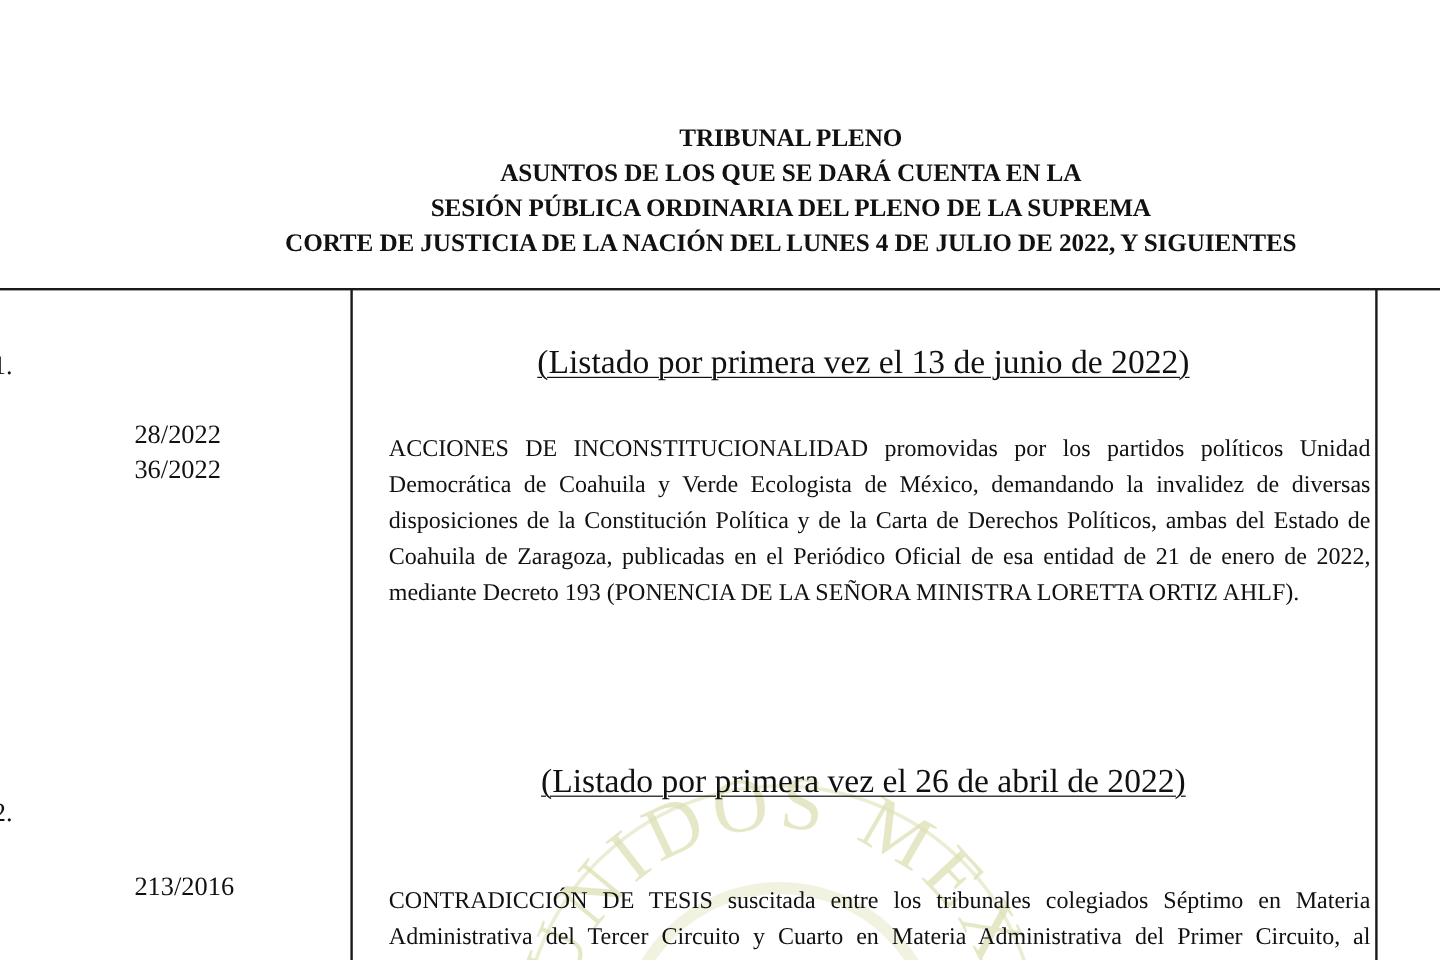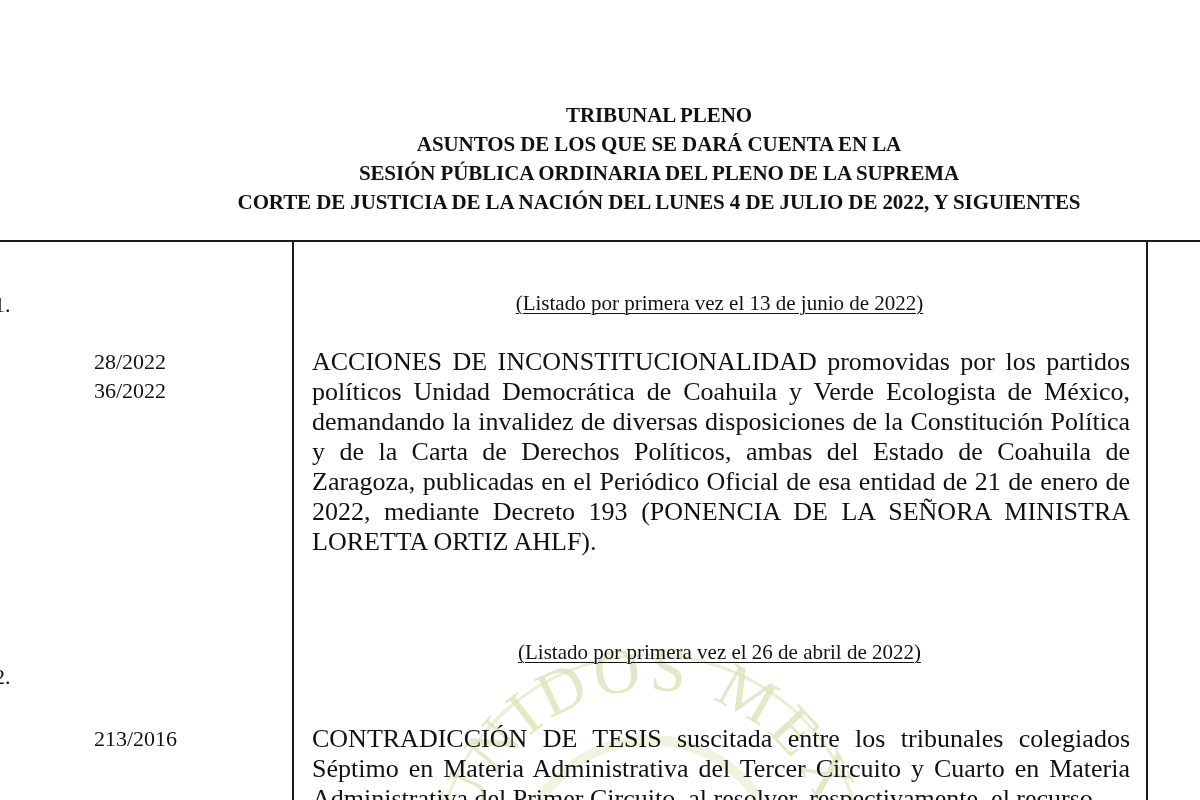--- a/index.html
+++ b/index.html
@@ -66,52 +66,52 @@
 
     
     .item-num {
       position: absolute;
       left: -6px;
       font-size: 22px;
       line-height: 28px;
     }
     .case-id {
       position: absolute;
-      left: 94px;
+      left: 112px;
       font-size: 22px;
       line-height: 28.5px;
       text-align: right;
     }
     .case-id span { display: block; }
 
     
     .listed {
       position: absolute;
       left: 312px;
       width: 815px;
       text-align: center;
-      font-size: 21px;
+      font-size: 28px;
       line-height: 28px;
     }
     .listed span {
       text-decoration: underline;
       text-underline-offset: 3px;
       text-decoration-thickness: 1px;
     }
 
     
     .desc {
       position: absolute;
       left: 312px;
       width: 818px;
-      font-size: 26px;
+      font-size: 20px;
       line-height: 30px;
       text-align: justify;
       text-align-last: left;
-      margin: 0;
+      margin: 12px;
     }
   </style>
 </head>
 <body>
 
 <div class="page">
 
   <svg class="watermark" viewBox="0 0 460 460">
     <defs>
       <path id="sealArc" d="M 50 230 A 180 180 0 0 1 410 230"></path>

